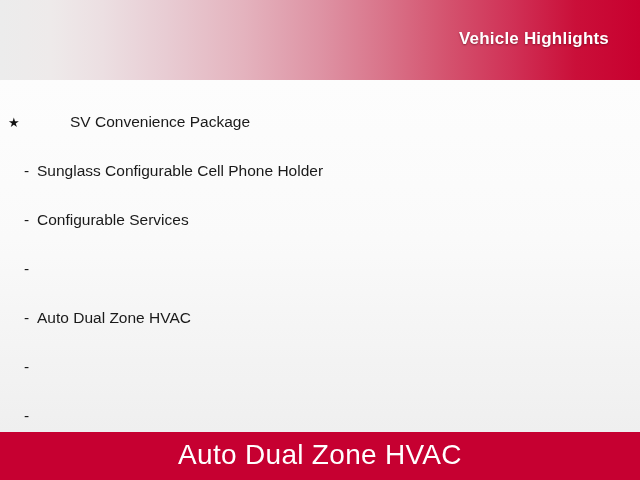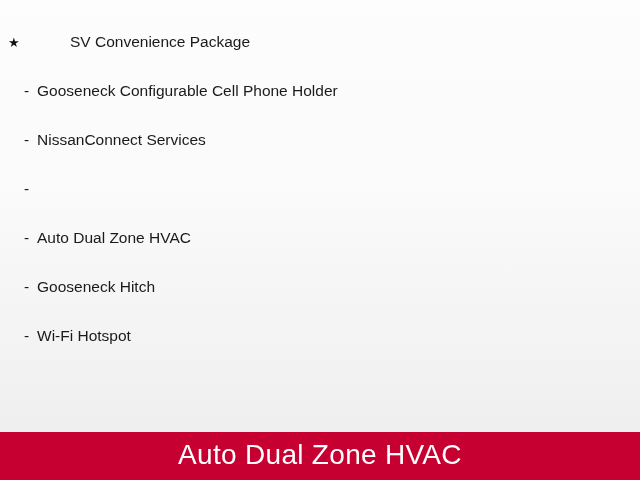--- a/index.html
+++ b/index.html
@@ -124,49 +124,50 @@
     letter-spacing: 0.3px;
     white-space: nowrap;
     padding-bottom: 2px;
   }
 </style>
 </head>
 <body>
 
 <div id="slide">
 
+  <div class="header">
+    <div class="header-title">Vehicle Highlights</div>
+  </div>
 
   <div class="body">
     <ul class="highlight-list" id="highlight-list">
         <li class="highlight-item item-top">
           <span class="bullet-star">★</span>
           <span class="item-label">SV Convenience Package</span>
         </li>
         <li class="highlight-item item-sub">
           <span class="bullet-dash">-</span>
-          <span class="item-label">Gooseneck Configurable Cell Phone Holder</span>
+          <span class="item-label">Sunglass Configurable Cell Phone Holder</span>
         </li>
         <li class="highlight-item item-sub">
           <span class="bullet-dash">-</span>
-          <span class="item-label">NissanConnect Services</span>
+          <span class="item-label">Configurable Services</span>
         </li>
         <li class="highlight-item item-sub">
           <span class="bullet-dash">-</span>
         </li>
         <li class="highlight-item item-sub">
           <span class="bullet-dash">-</span>
           <span class="item-label">Auto Dual Zone HVAC</span>
         </li>
         <li class="highlight-item item-sub">
           <span class="bullet-dash">-</span>
-          <span class="item-label">Gooseneck Hitch</span>
         </li>
         <li class="highlight-item item-sub">
           <span class="bullet-dash">-</span>
-          <span class="item-label">Wi-Fi Hotspot</span>
         </li>
       </ul>
   </div>
 
   <div class="footer">
     <div class="footer-caption">Auto Dual Zone HVAC</div>
   </div>
 
 </div>
 

